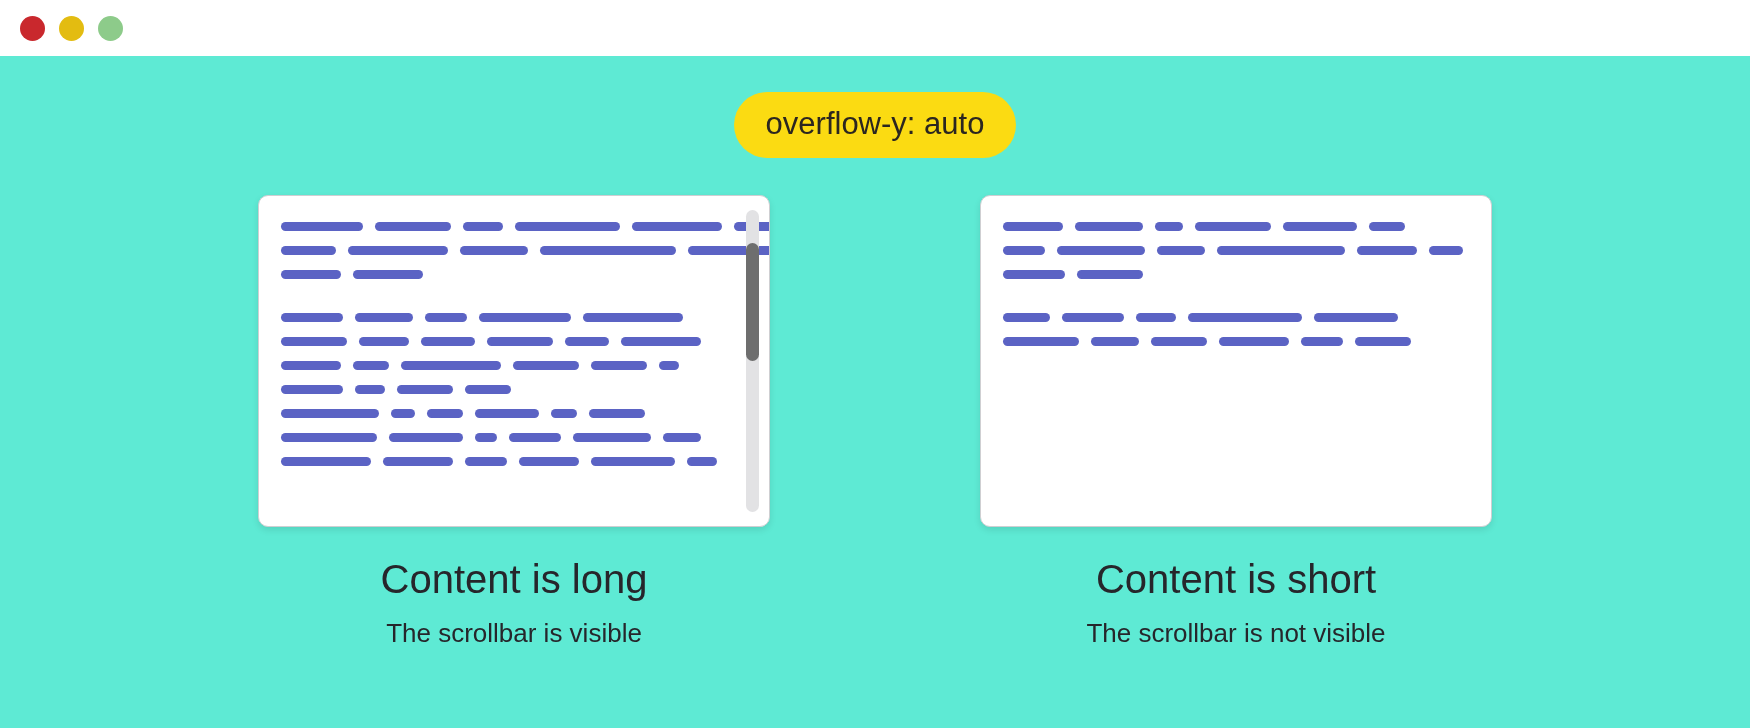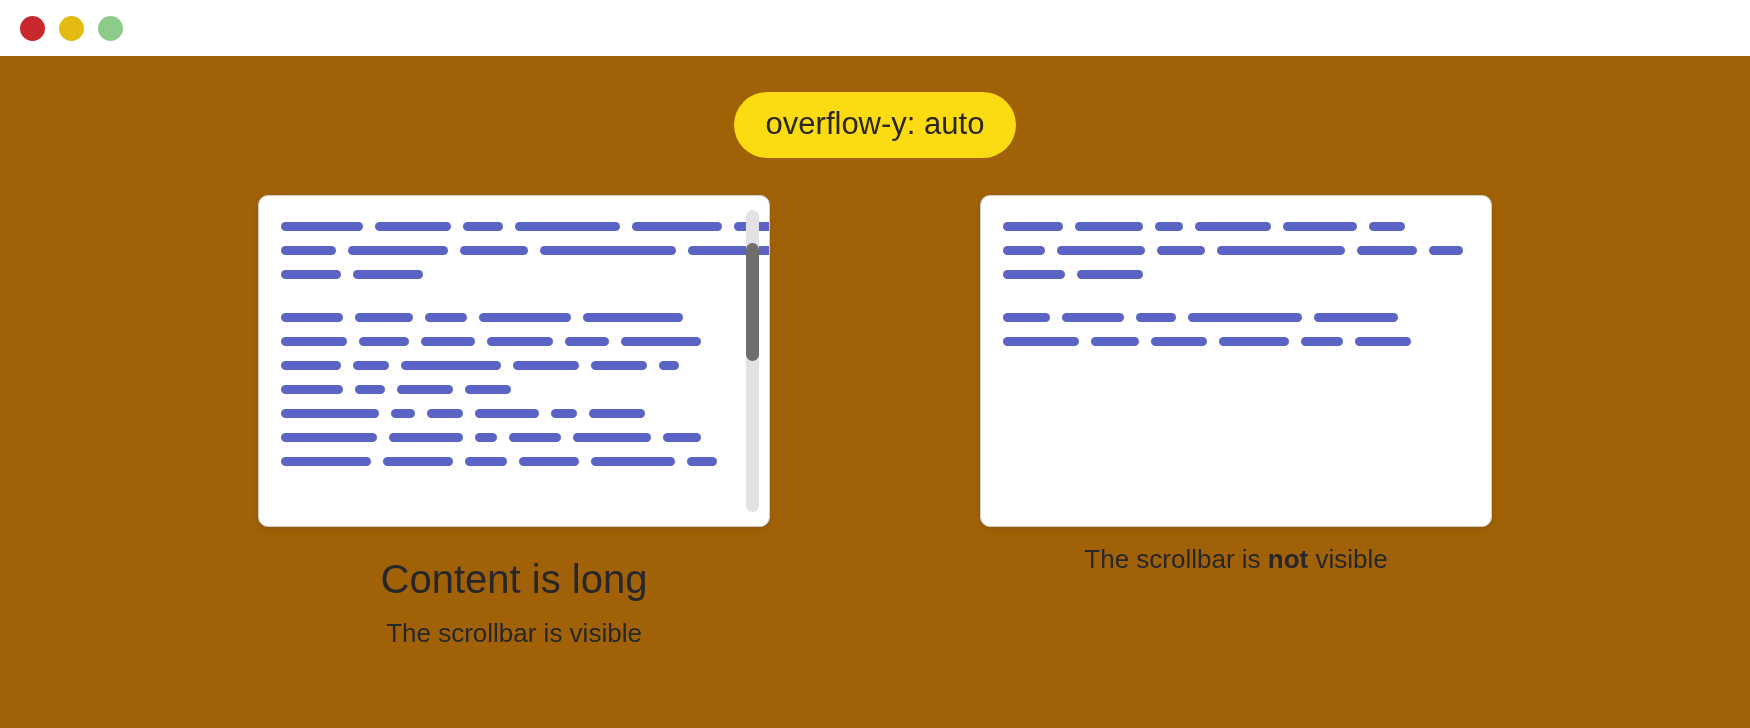--- a/index.html
+++ b/index.html
@@ -28,21 +28,21 @@
     border-radius: 50%;
     flex: 0 0 auto;
   }
   .dot-close   { background: #c9282d; }
   .dot-min     { background: #e3bc11; }
   .dot-max     { background: #8dcb8a; }
 
   
   .stage {
     height: 672px;
-    background: #a16207;
+    background: #5eead4;
     position: relative;
   }
 
   
   .badge-row {
     display: flex;
     justify-content: center;
     padding-top: 36px;
   }
   .badge {
@@ -128,21 +128,21 @@
     line-height: 1.1;
     text-align: center;
   }
   .caption-sub {
     margin-top: 18px;
     font-size: 26px;
     color: #26262b;
     line-height: 1.1;
     text-align: center;
   }
-  .caption-sub b { font-weight: 700; }
+  .caption-sub b { font-weight: 400; }
 </style>
 </head>
 <body>
 
 <div class="titlebar">
   <span class="dot dot-close"></span>
   <span class="dot dot-min"></span>
   <span class="dot dot-max"></span>
 </div>
 
@@ -277,17 +277,18 @@
                 <span class="seg" style="width: 76px;"></span>
                 <span class="seg" style="width: 48px;"></span>
                 <span class="seg" style="width: 56px;"></span>
                 <span class="seg" style="width: 70px;"></span>
                 <span class="seg" style="width: 42px;"></span>
                 <span class="seg" style="width: 56px;"></span>
               </div>
             </div>
           </div>
         </div>
+        <div class="caption-title">Content is short</div>
         <div class="caption-sub">The scrollbar is <b>not</b> visible</div>
       </div>
     </div>
 
 </div>
 
 </body></html>

